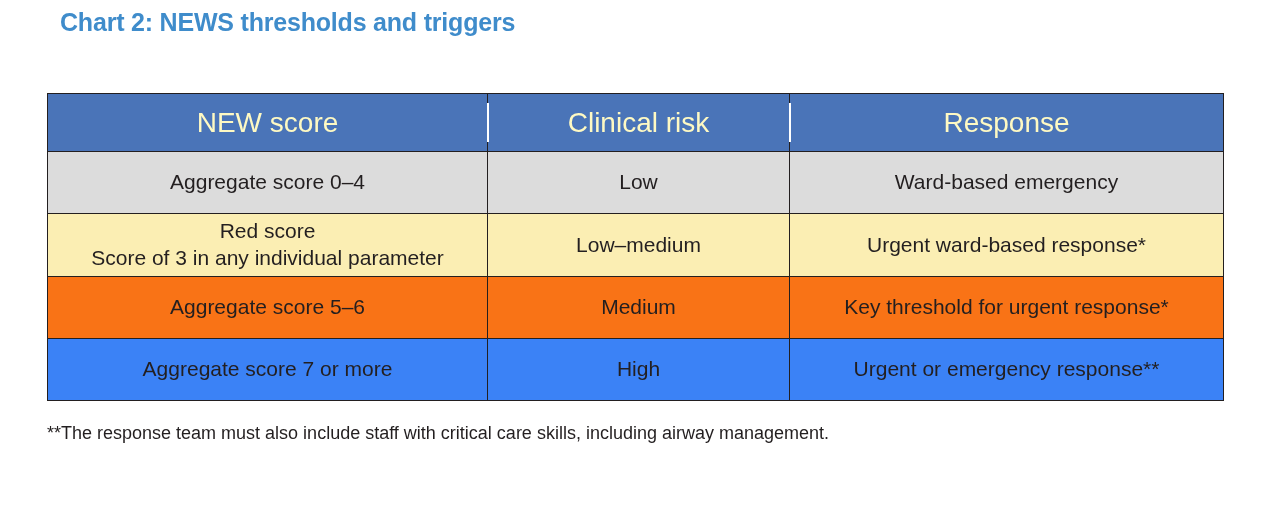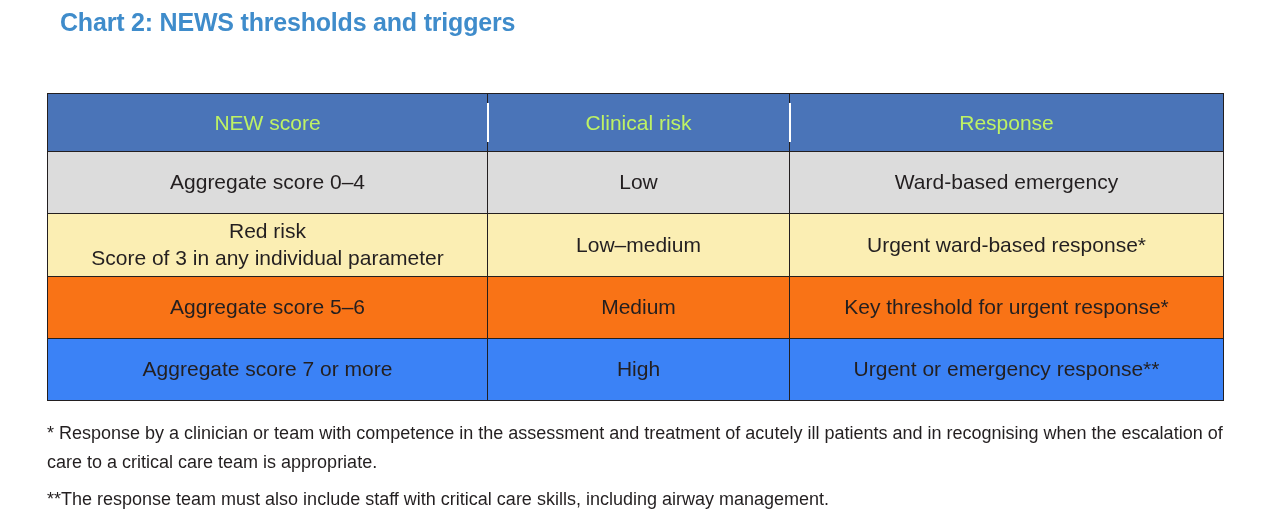--- a/index.html
+++ b/index.html
@@ -45,22 +45,22 @@
     text-align: center;
     vertical-align: middle;
     font-weight: normal;
   }
   .col-score   { width: 440px; }
   .col-risk    { width: 302px; }
   .col-resp    { width: 434px; }
 
   thead th {
     background: #4a74b8;
-    color: #bef264;
-    font-size: 21px;
+    color: #fef9c3;
+    font-size: 28px;
     font-weight: bold;
     height: 57px;
     border-color: #231f20;
     position: relative;
   }
   thead th.hdr-sep::before {
     content: "";
     position: absolute;
     left: -1px;
     top: 9px;
@@ -116,21 +116,21 @@
     <tbody>
       <tr class="row-low">
         <td class="cell-lines">
           <span class="line">Aggregate score 0–4</span>
         </td>
         <td>Low</td>
         <td>Ward-based emergency</td>
       </tr>
       <tr class="row-lowmed">
         <td class="cell-lines">
-          <span class="line">Red risk</span>
+          <span class="line">Red score</span>
           <span class="line">Score of 3 in any individual parameter</span>
         </td>
         <td>Low–medium</td>
         <td>Urgent ward-based response*</td>
       </tr>
       <tr class="row-med">
         <td class="cell-lines">
           <span class="line">Aggregate score 5–6</span>
         </td>
         <td>Medium</td>
@@ -140,17 +140,16 @@
         <td class="cell-lines">
           <span class="line">Aggregate score 7 or more</span>
         </td>
         <td>High</td>
         <td>Urgent or emergency response**</td>
       </tr>
     </tbody>
   </table>
 
   <div class="footnotes">
-    <p>* Response by a clinician or team with competence in the assessment and treatment of acutely ill patients and in recognising when the escalation of care to a critical care team is appropriate.</p>
     <p>**The response team must also include staff with critical care skills, including airway management.</p>
   </div>
 
 </div>
 
 </body></html>

